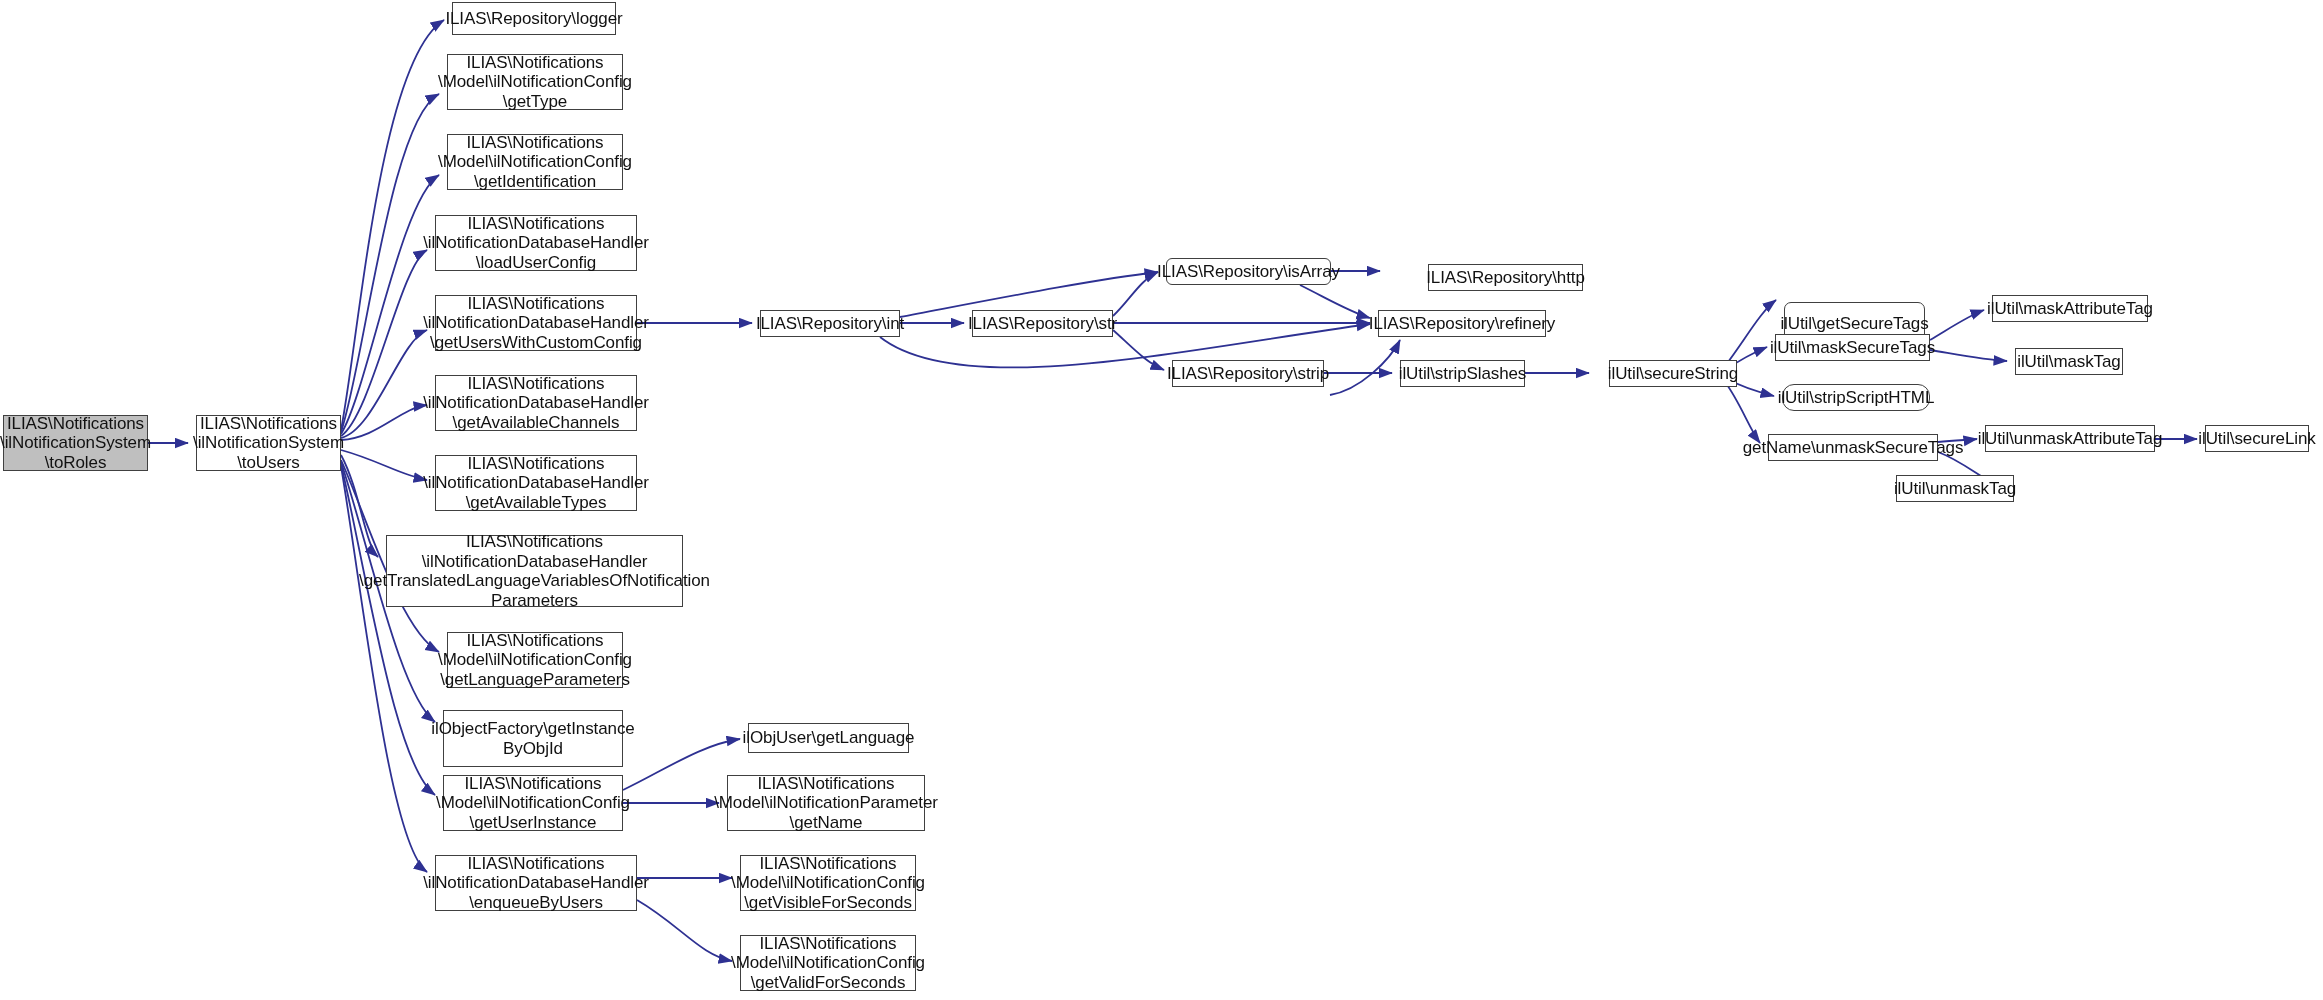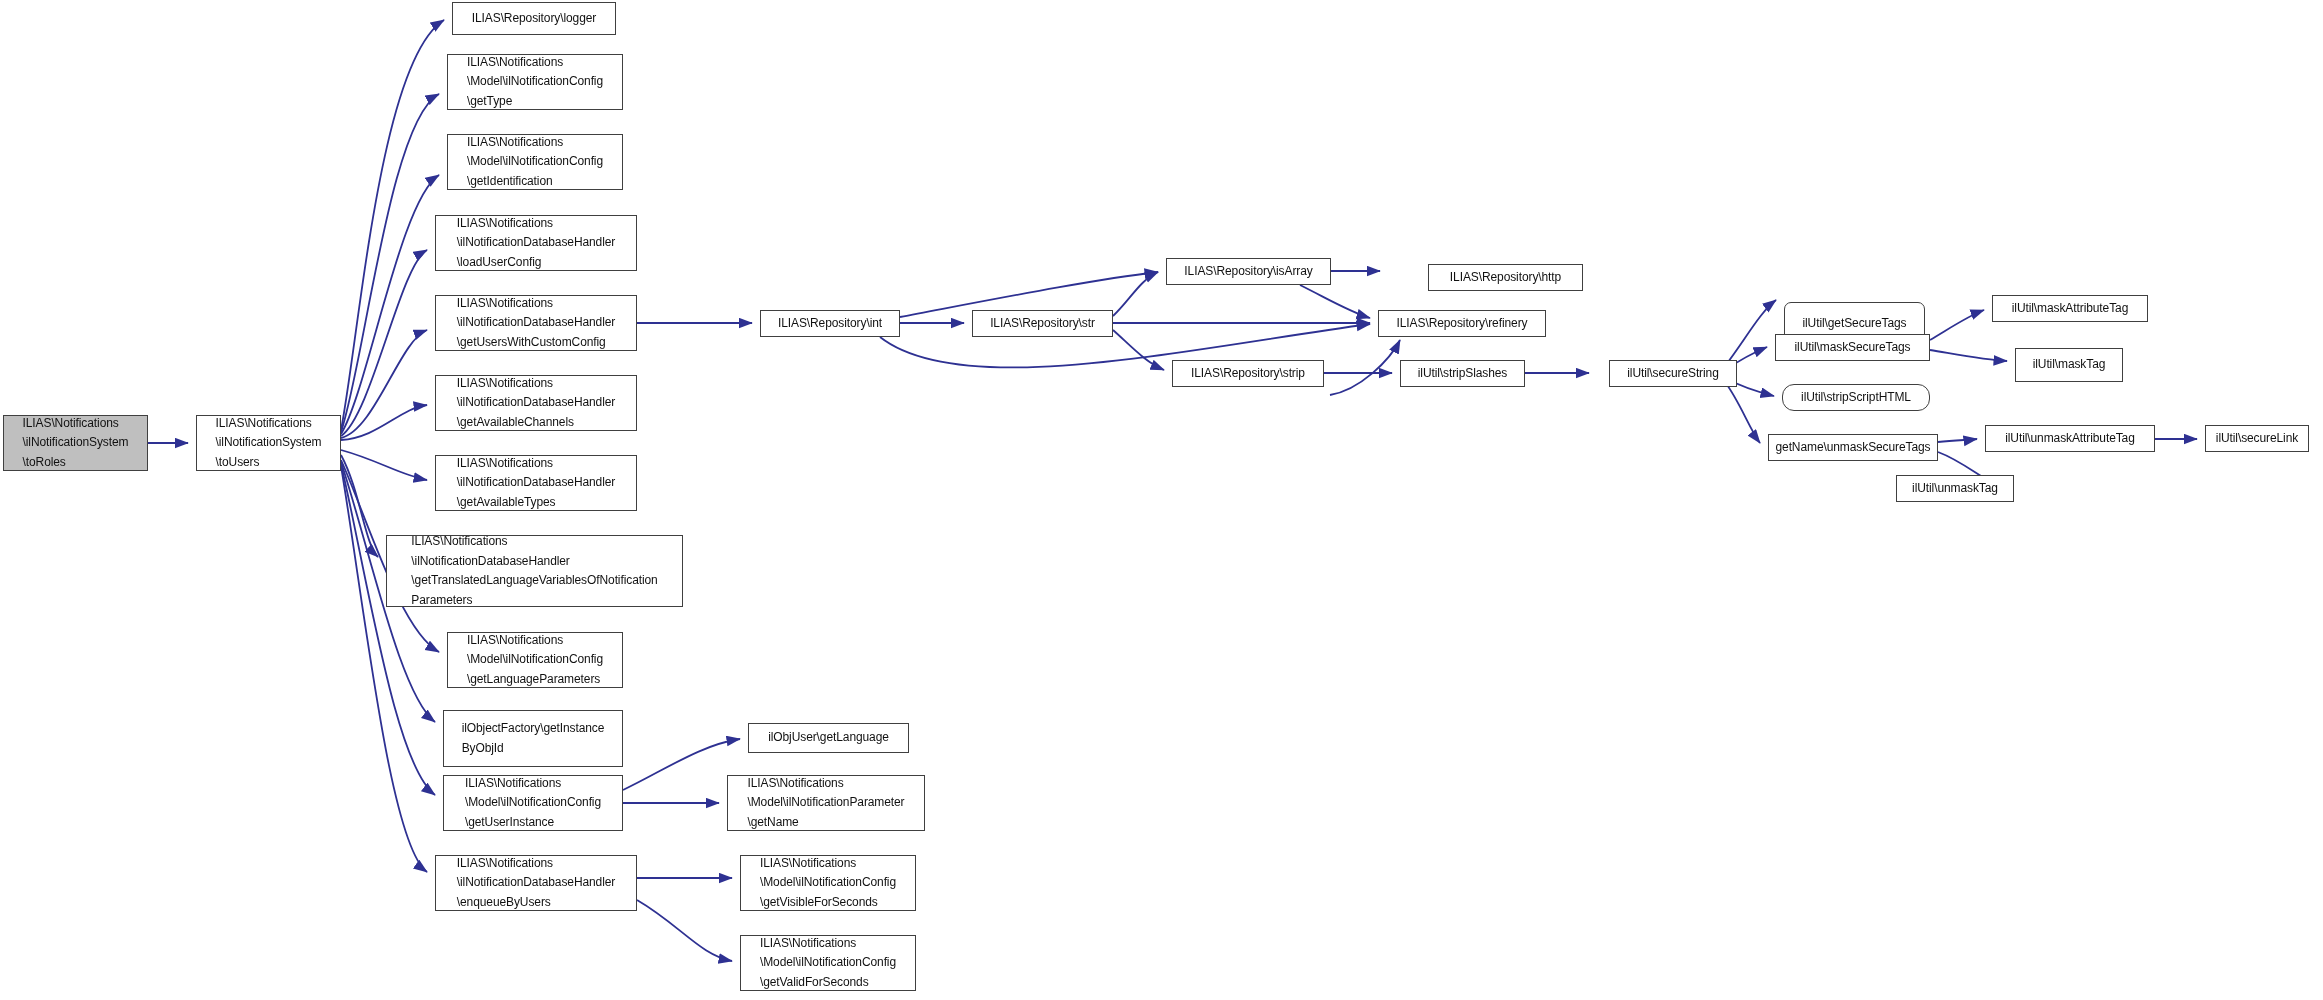--- a/index.html
+++ b/index.html
@@ -25,21 +25,22 @@
   }
   .node {
     position: absolute;
     box-sizing: border-box;
     border: 1px solid #404040;
     background: #ffffff;
     color: #111111;
     display: flex;
     align-items: center;
     justify-content: center;
-    font-size: 12px;
+    text-align: center;
+    font-size: 17px;
     line-height: 19.5px;
     letter-spacing: -0.1px;
     white-space: pre-line;
     z-index: 2;
   }
   .node.highlight {
     background: #bfbfbf;
   }
 </style>
 </head>
@@ -138,28 +139,28 @@
 \Model\ilNotificationParameter
 \getName</div>
     <div class="node" style="left: 740px; top: 855px; width: 176px; height: 56px;">ILIAS\Notifications
 \Model\ilNotificationConfig
 \getVisibleForSeconds</div>
     <div class="node" style="left: 740px; top: 935px; width: 176px; height: 56px;">ILIAS\Notifications
 \Model\ilNotificationConfig
 \getValidForSeconds</div>
     <div class="node" style="left: 760px; top: 310px; width: 140px; height: 27px;">ILIAS\Repository\int</div>
     <div class="node" style="left: 972px; top: 310px; width: 141px; height: 27px;">ILIAS\Repository\str</div>
-    <div class="node" style="left: 1166px; top: 258px; width: 165px; height: 27px;">ILIAS\Repository\isArray</div>
+    <div class="node" style="left: 1166px; top: 258px; width: 165px; height: 27px; border-radius: 6px;">ILIAS\Repository\isArray</div>
     <div class="node" style="left: 1388px; top: 264px; width: 155px; height: 27px; margin-left: 40px;">ILIAS\Repository\http</div>
     <div class="node" style="left: 1378px; top: 310px; width: 168px; height: 27px;">ILIAS\Repository\refinery</div>
     <div class="node" style="left: 1172px; top: 360px; width: 152px; height: 27px;">ILIAS\Repository\strip</div>
     <div class="node" style="left: 1400px; top: 360px; width: 125px; height: 27px;">ilUtil\stripSlashes</div>
     <div class="node" style="left: 1597px; top: 360px; width: 128px; height: 27px; margin-left: 12px;">ilUtil\secureString</div>
     <div class="node" style="left: 1784px; top: 302px; width: 141px; height: 44px; border-radius: 7px;">ilUtil\getSecureTags</div>
     <div class="node" style="left: 1775px; top: 334px; width: 155px; height: 27px;">ilUtil\maskSecureTags</div>
     <div class="node" style="left: 1782px; top: 384px; width: 148px; height: 27px; border-radius: 12px;">ilUtil\stripScriptHTML</div>
     <div class="node" style="left: 1768px; top: 434px; width: 170px; height: 27px;">getName\unmaskSecureTags</div>
     <div class="node" style="left: 1992px; top: 295px; width: 156px; height: 27px;">ilUtil\maskAttributeTag</div>
-    <div class="node" style="left: 2015px; top: 348px; width: 108px; height: 34px;">ilUtil\maskTag</div>
+    <div class="node" style="left: 2015px; top: 348px; width: 108px; height: 27px;">ilUtil\maskTag</div>
     <div class="node" style="left: 1985px; top: 425px; width: 170px; height: 27px;">ilUtil\unmaskAttributeTag</div>
     <div class="node" style="left: 1896px; top: 475px; width: 118px; height: 27px;">ilUtil\unmaskTag</div>
     <div class="node" style="left: 2205px; top: 425px; width: 104px; height: 27px;">ilUtil\secureLink</div>
   </div>
 
 </body></html>

